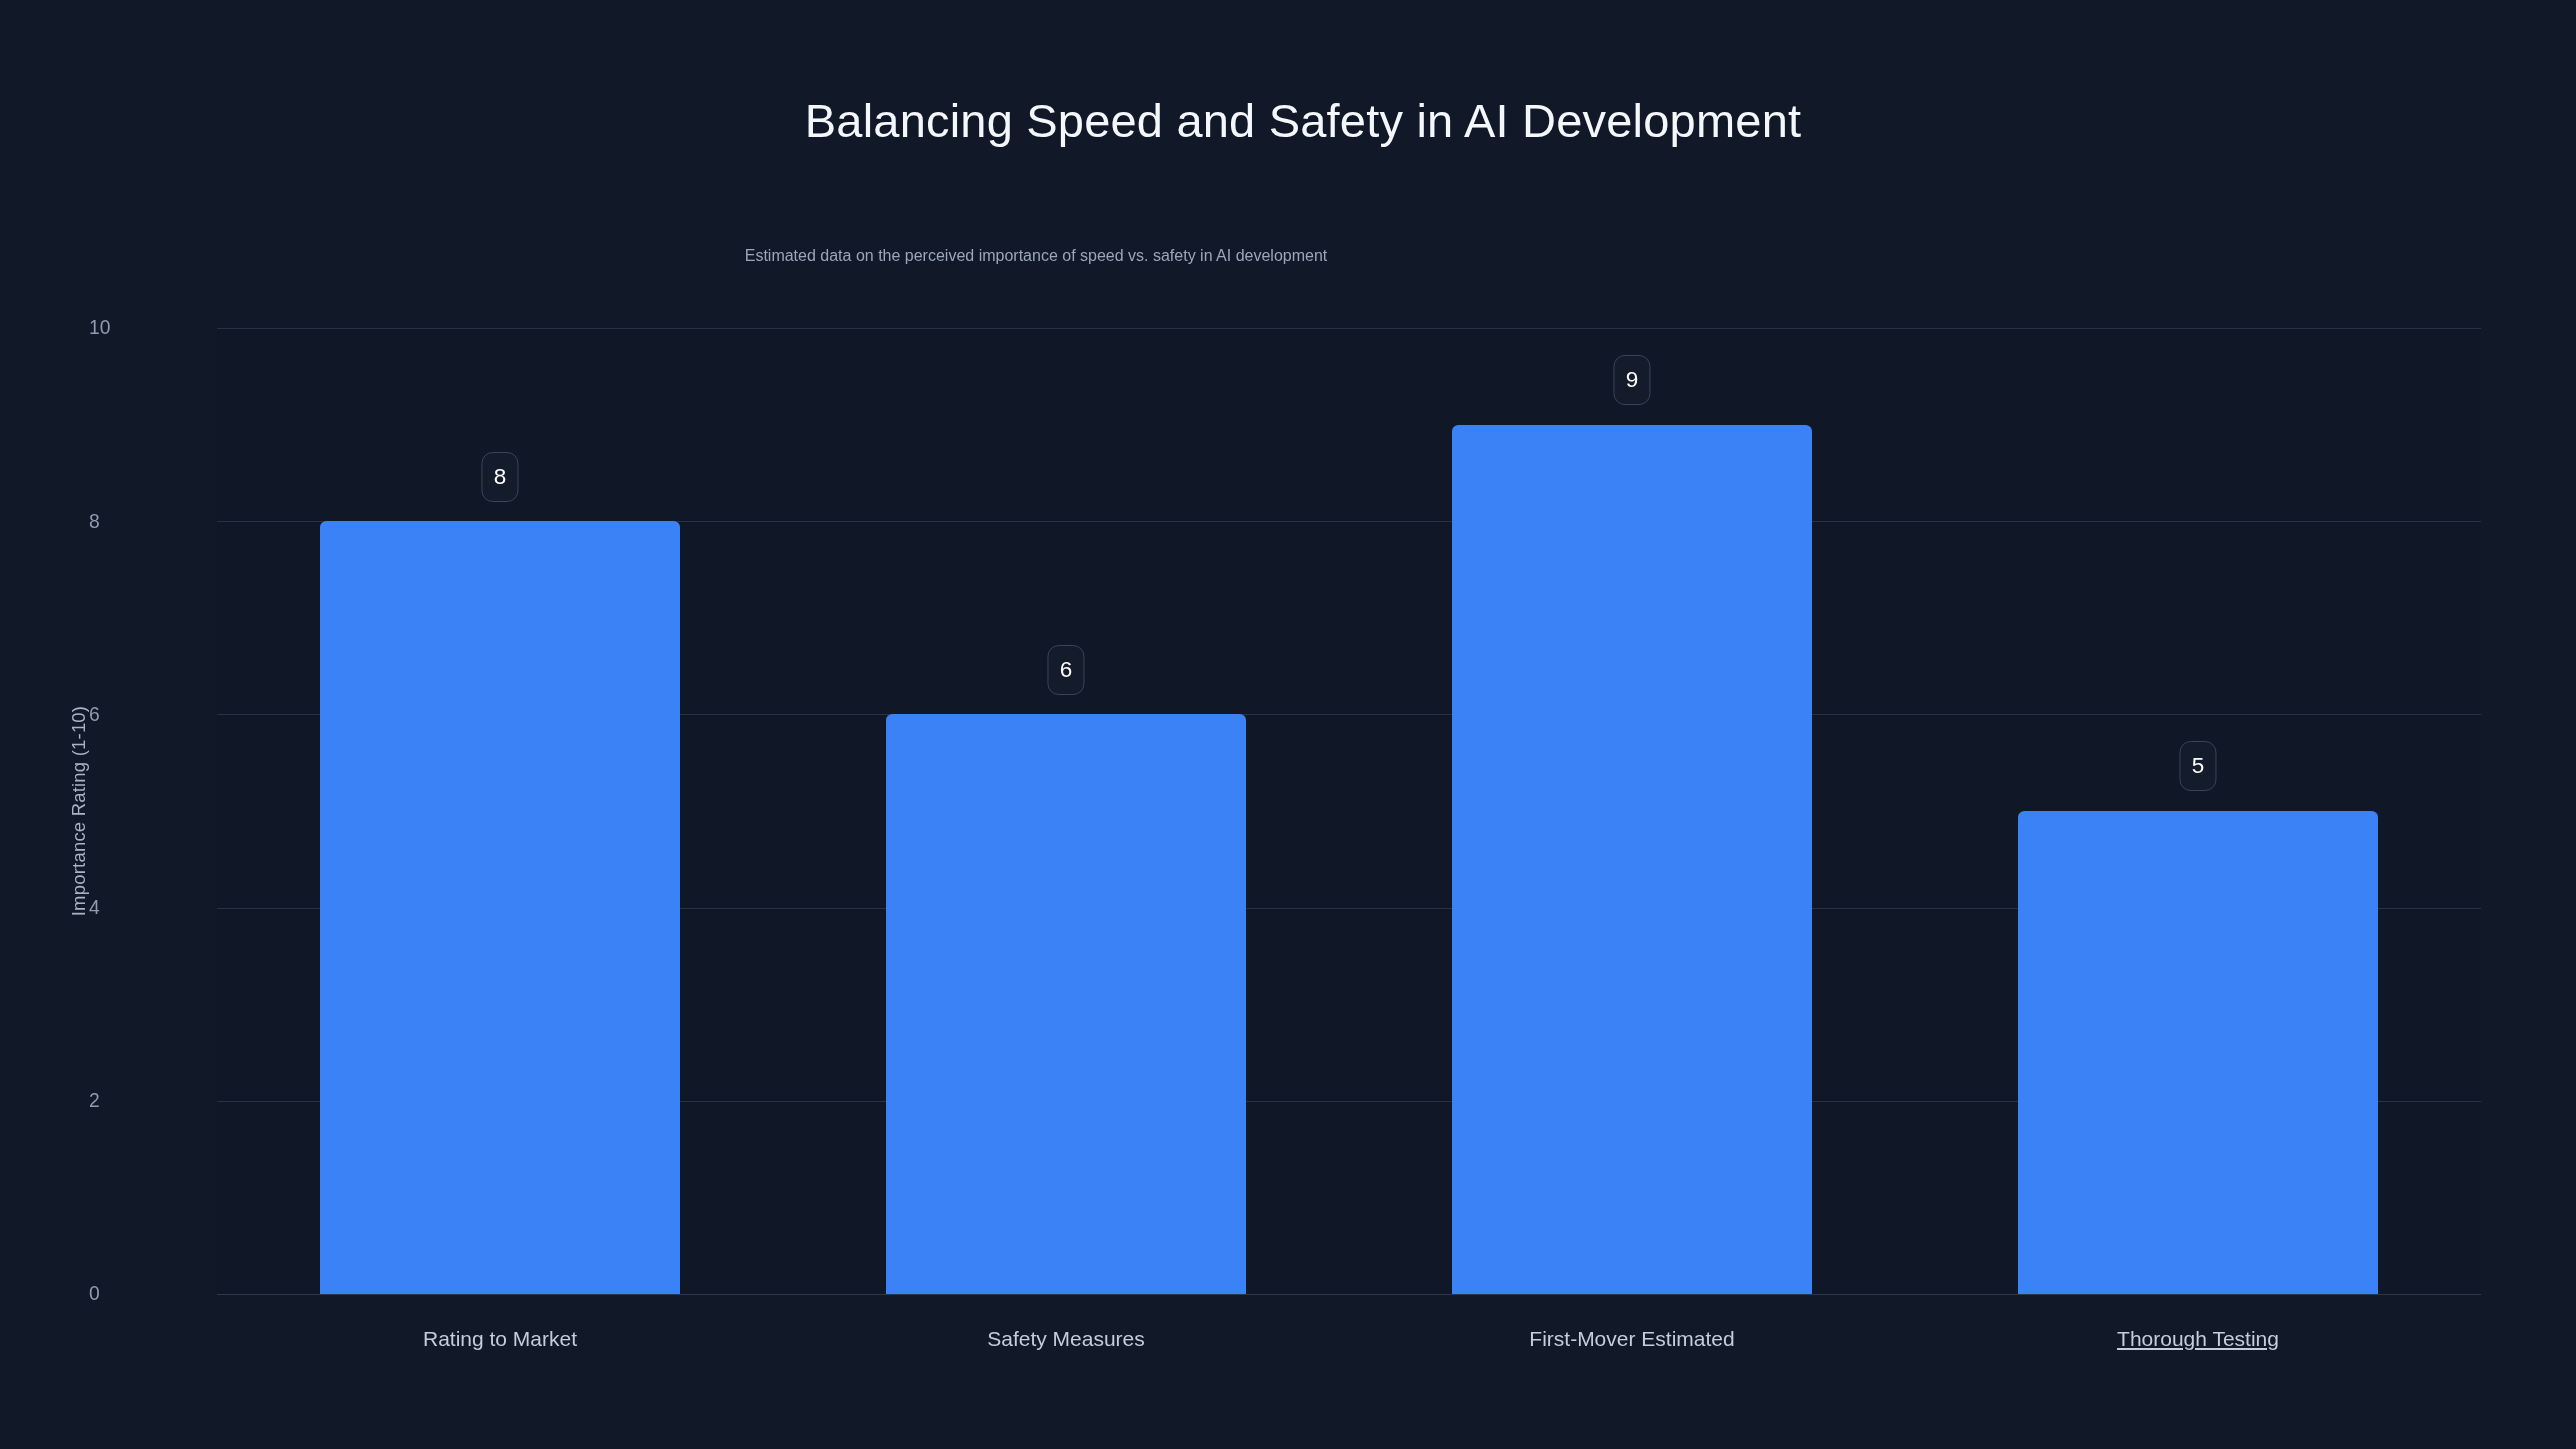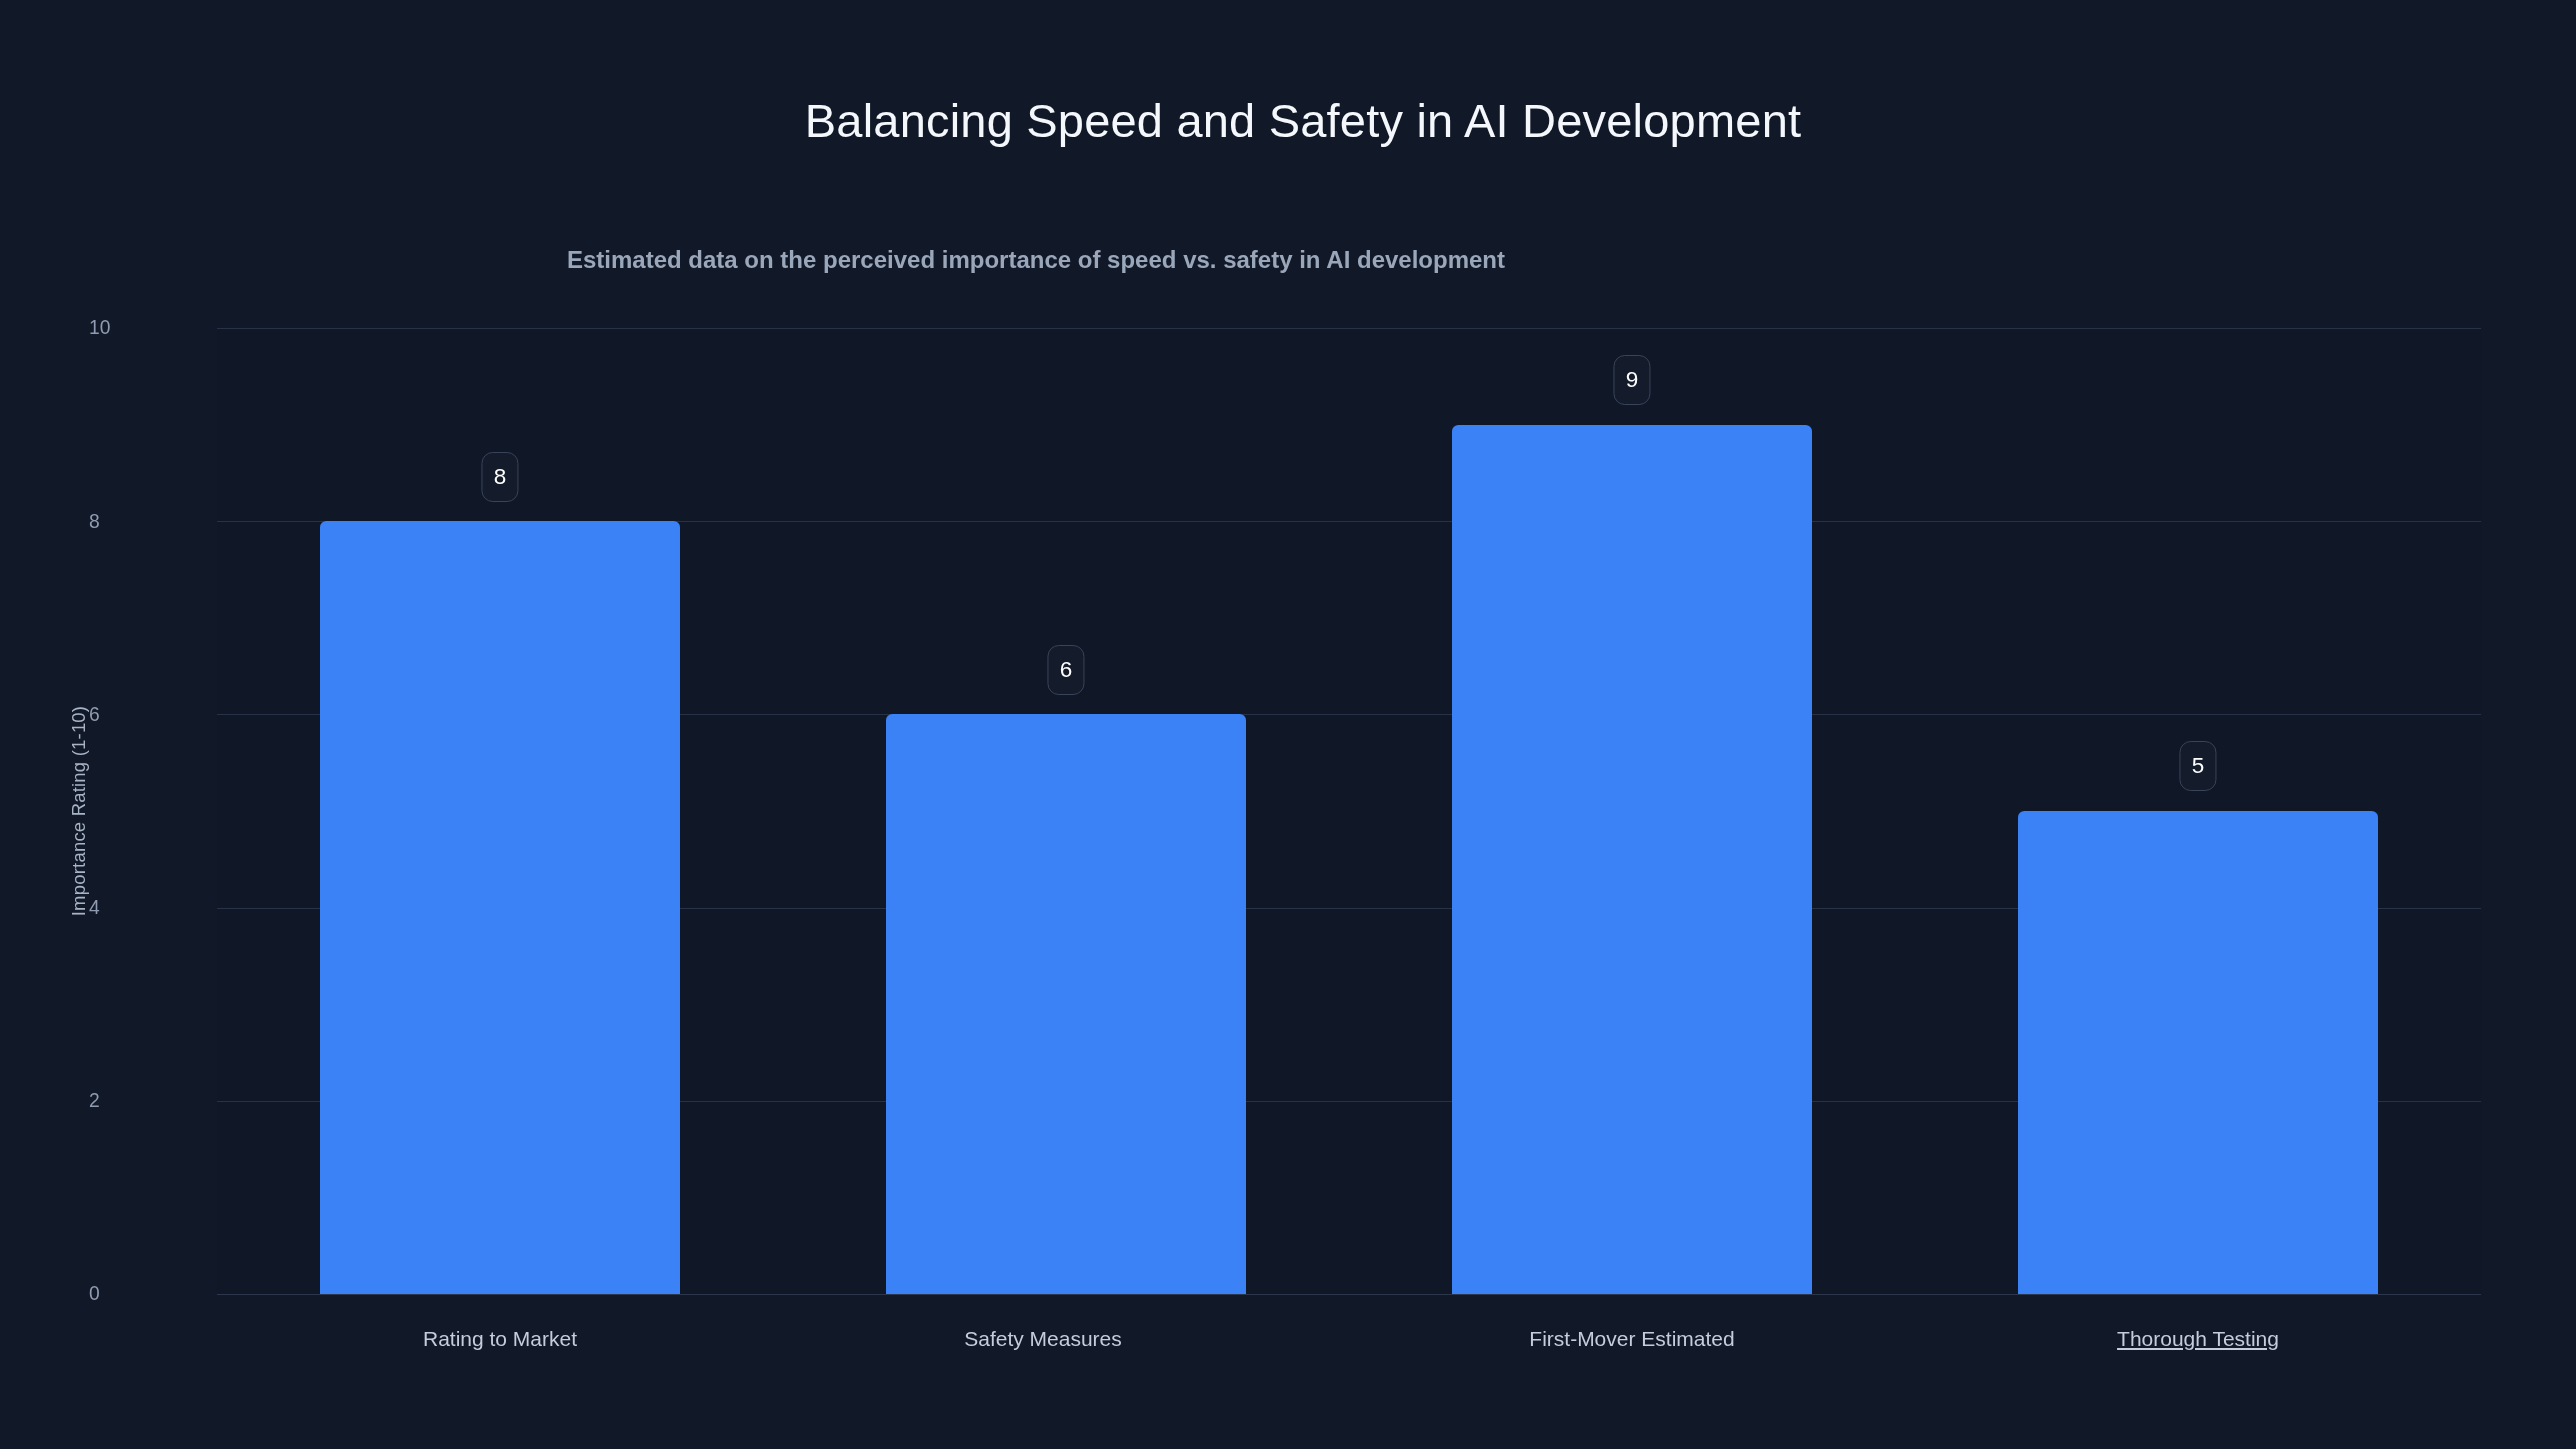--- a/index.html
+++ b/index.html
@@ -36,22 +36,22 @@
     color: #f4f7fb;
     line-height: 1.1;
     padding-left: 15px;
   }
   .chart-subtitle {
     position: absolute;
     left: 0;
     top: 246px;
     width: 2072px;
     text-align: center;
-    font-size: 24px;
-    font-weight: 700;
+    font-size: 16px;
+    font-weight: 400;
     color: #9aa7ba;
     line-height: 1.2;
   }
 
   
   .plot-area {
     position: absolute;
     left: 217px;
     top: 328px;
     width: 2264px;
@@ -181,19 +181,19 @@
 
   <div id="badges">
       <div class="value-badge" style="left: 500px; top: 477px;">8</div>
       <div class="value-badge" style="left: 1066px; top: 670px;">6</div>
       <div class="value-badge" style="left: 1632px; top: 380px;">9</div>
       <div class="value-badge" style="left: 2198px; top: 766px;">5</div>
     </div>
 
   <div id="xlabels">
       <div class="x-label" style="left: 500px;">Rating to Market</div>
-      <div class="x-label" style="left: 1043px;">Safety Measures</div>
+      <div class="x-label" style="left: 1066px;">Safety Measures</div>
       <div class="x-label" style="left: 1632px;">First-Mover Estimated</div>
       <div class="x-label" style="left: 2198px; text-decoration: underline;">Thorough Testing</div>
     </div>
 
 </div>
 
 
 </body></html>

